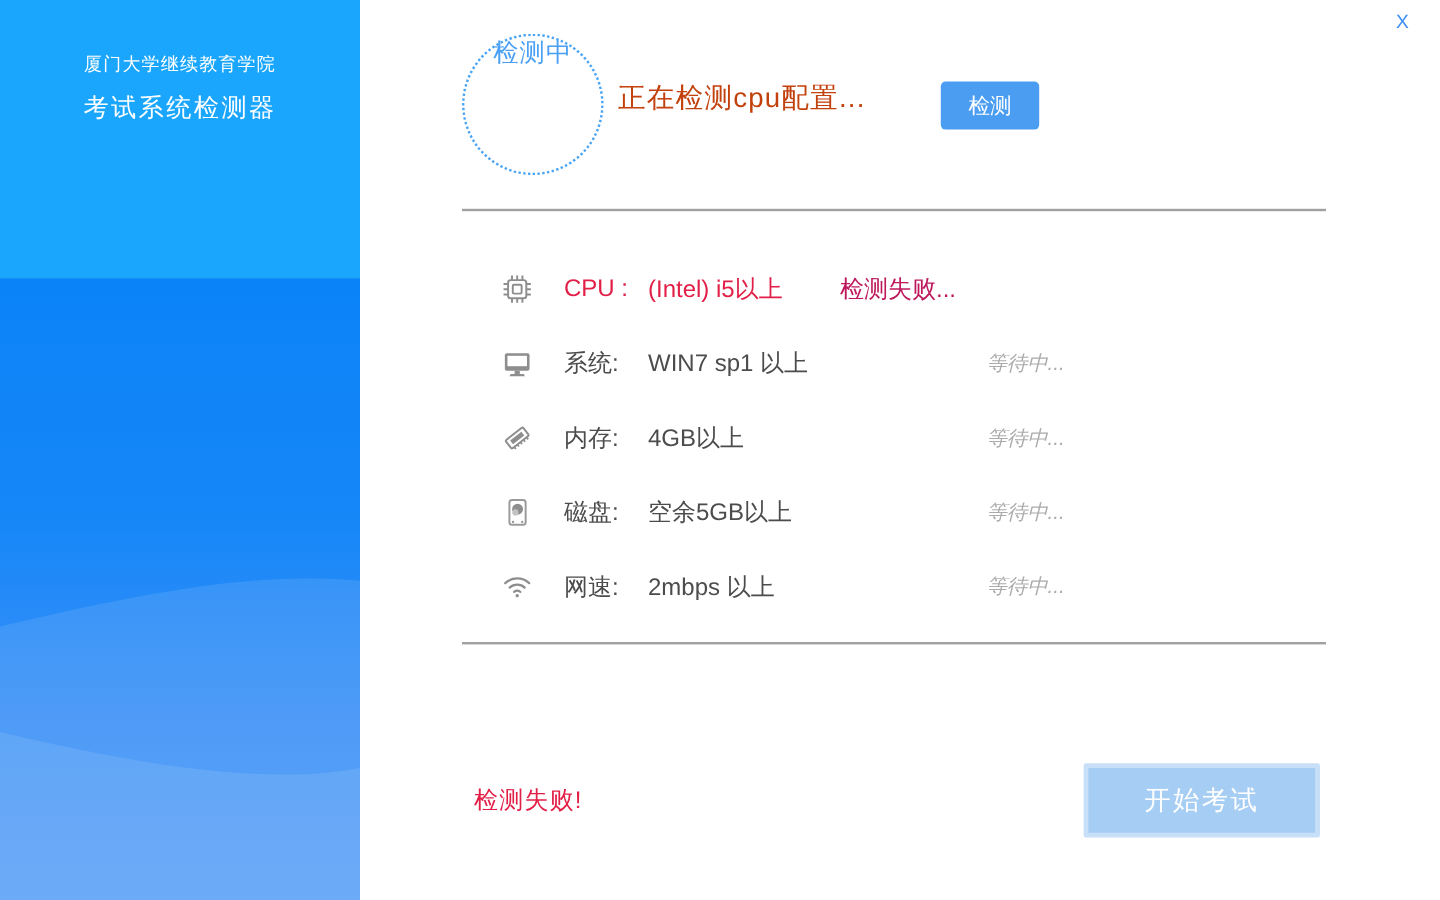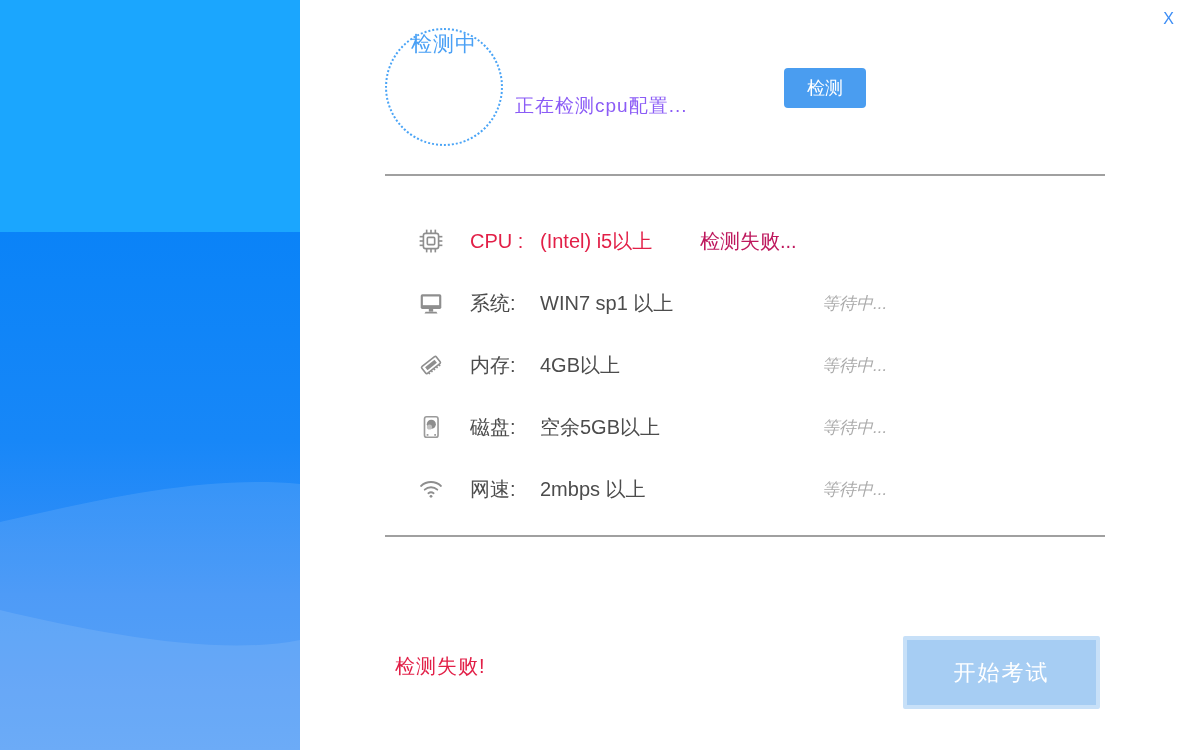--- a/index.html
+++ b/index.html
@@ -15,45 +15,49 @@
   .side-waves { position:absolute; left:0; top:232px; right:0; bottom:0;
     background:linear-gradient(180deg,#0a83f8 0%,#1787f8 40%,#3a90f7 70%,#4a98f5 100%); }
   .side-waves svg { position:absolute; left:0; top:0; }
 
   
   #main { position:absolute; left:300px; top:0; width:900px; height:750px; background:#ffffff; }
   .close-x { position:absolute; top:8px; right:22px; color:#3c8df5; font-size:16px; font-weight:500; cursor:pointer; padding:2px 4px; }
 
   .status-circle { position:absolute; left:85px; top:28px; width:118px; height:118px; border:2px dotted #4aa4f6; border-radius:50%; display:flex; justify-content:center; }
   .status-circle span { color:#4aa0f5; font-size:21px; letter-spacing:1px; }
-  .progress-text { position:absolute; left:215px; top:93px; font-size:19px; color:#8b5cf6; letter-spacing:1px; }
+  .progress-text { position:absolute; left:215px; top:66px; font-size:23px; color:#c2410c; letter-spacing:1px; }
   .detect-btn { position:absolute; left:484px; top:68px; width:82px; height:40px; background:#4a9df0; border:none; border-radius:4px; color:#ffffff; font-size:18px; cursor:pointer; font-family:Liberation Serif, serif; }
 
   .divider { position:absolute; left:85px; width:720px; height:2px; background:#a0a0a0; }
   .divider-top { top:174px; }
   .divider-bottom { top:535px; }
 
   .checks { position:absolute; left:85px; top:210px; width:720px; }
   .check-row { position:relative; height:62px; }
   .check-icon { position:absolute; left:33px; top:50%; transform:translateY(-50%); width:26px; height:26px; }
   .check-label { position:absolute; left:85px; top:50%; transform:translateY(-50%); font-size:20px; color:#4c4c4c; }
   .check-req { position:absolute; left:155px; top:50%; transform:translateY(-50%); font-size:20px; color:#4c4c4c; }
   .check-status { position:absolute; top:50%; transform:translateY(-50%); font-size:17px; }
   .check-row.waiting .check-status { left:437px; color:#ababab;font-style:italic; }
   .check-row.failed .check-label,
   .check-row.failed .check-req { color:#e21f47; }
   .check-row.failed .check-status { left:315px; color:#be185d; font-size:20px; }
 
   .result-text { position:absolute; left:95px; top:653px; font-size:20px; color:#e21f47; letter-spacing:1px; }
-  .start-btn { position:absolute; left:603px; top:636px; width:197px; height:73px; background:#a6cdf3; border:4px solid #c7e0f8; border-radius:2px; color:#ffffff; font-size:22px; letter-spacing:2px; font-family:inherit; cursor:default; }
+  .start-btn { position:absolute; left:603px; top:636px; width:197px; height:62px; background:#a6cdf3; border:4px solid #c7e0f8; border-radius:2px; color:#ffffff; font-size:22px; letter-spacing:2px; font-family:inherit; cursor:default; }
 </style>
 </head>
 <body>
 
 <div id="sidebar">
+  <div class="side-top">
+    <div class="org-title">厦门大学继续教育学院</div>
+    <div class="app-title">考试系统检测器</div>
+  </div>
   <div class="side-waves">
     <svg width="300" height="518" viewBox="0 0 300 518">
       <path d="M0,290 C80,272 200,242 300,252 L300,518 L0,518 Z" fill="rgba(255,255,255,0.10)"></path>
       <path d="M0,378 C100,402 220,424 300,408 L300,518 L0,518 Z" fill="rgba(255,255,255,0.10)"></path>
     </svg>
   </div>
 </div>
 
 <div id="main">
 

